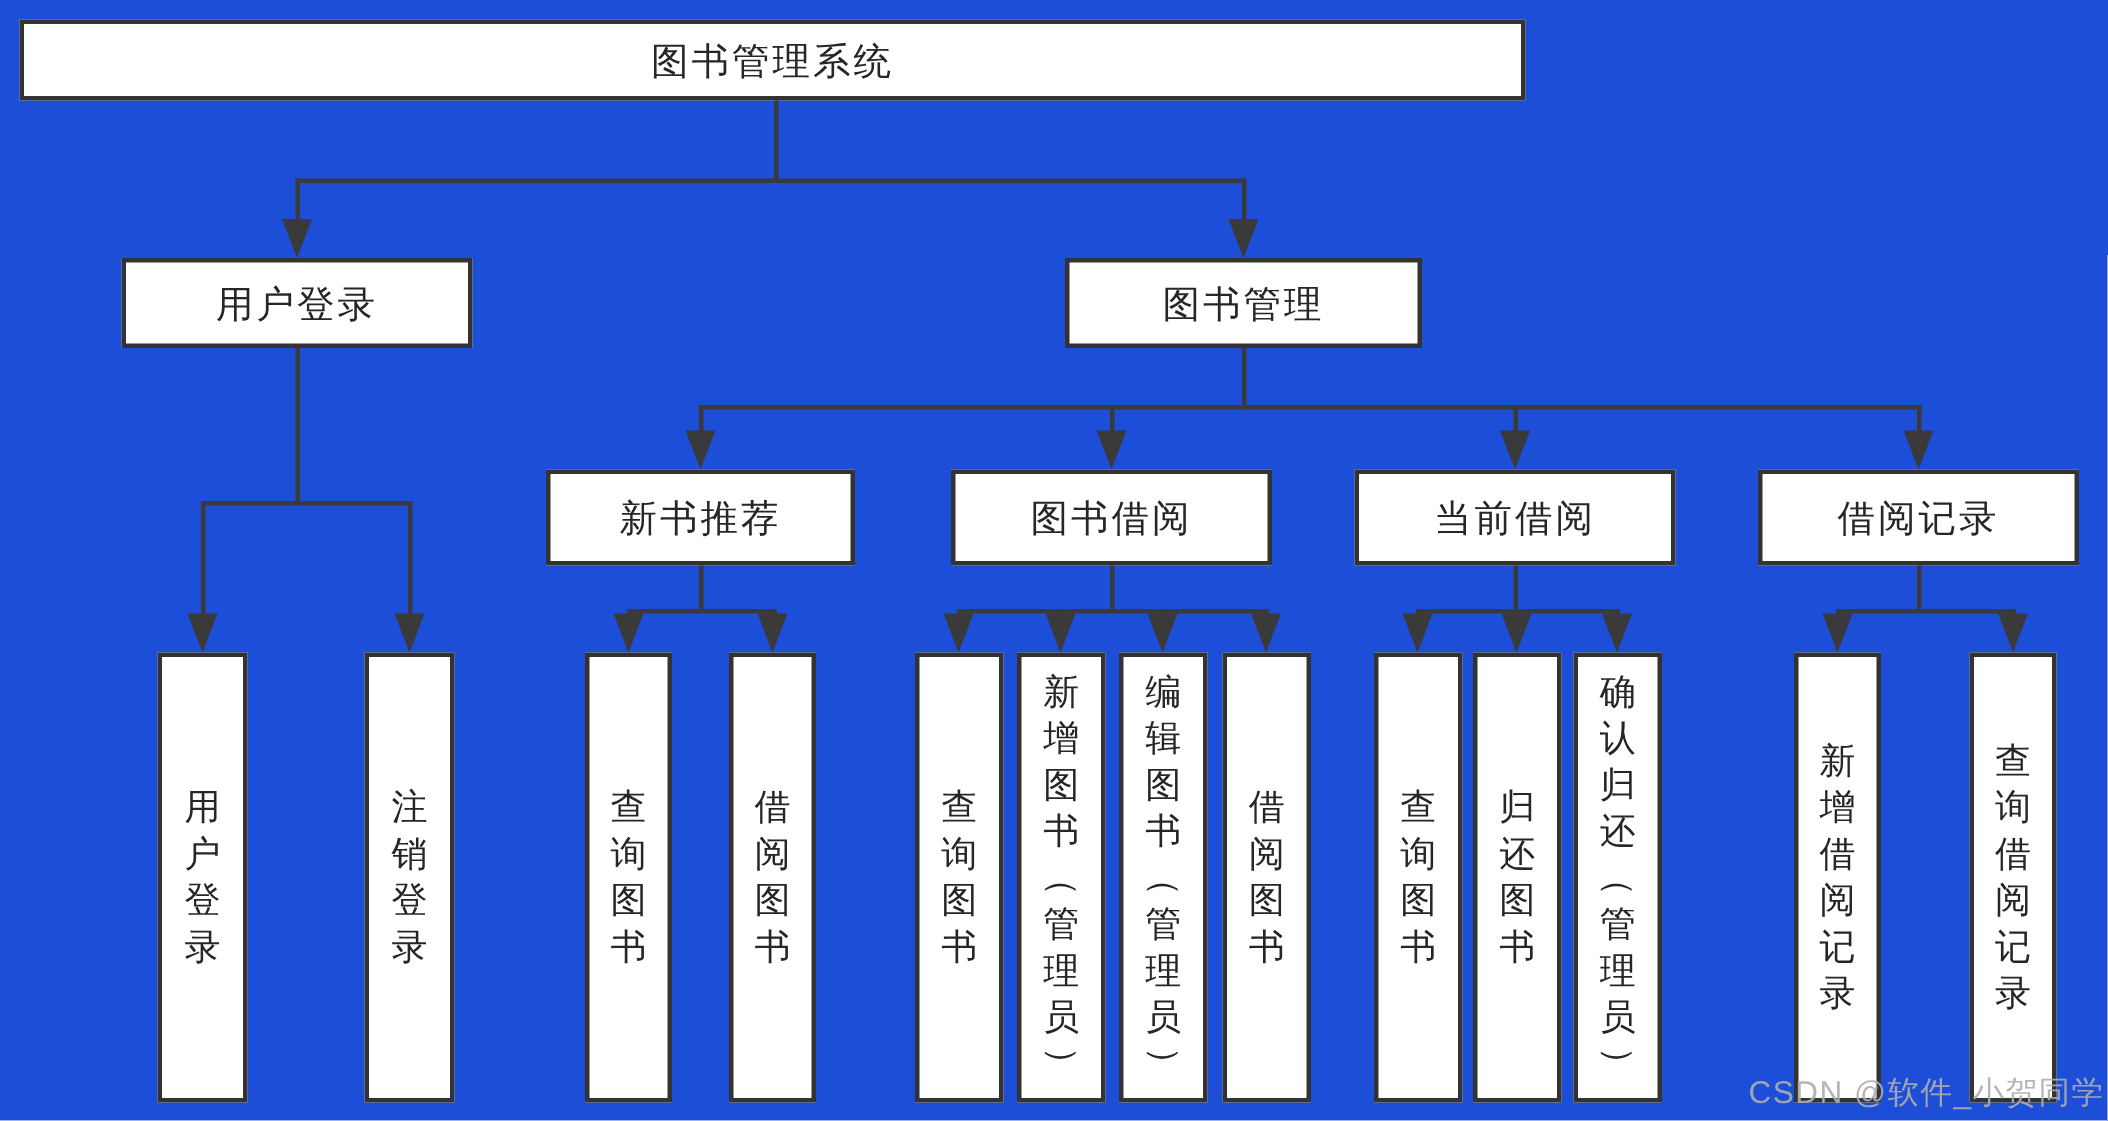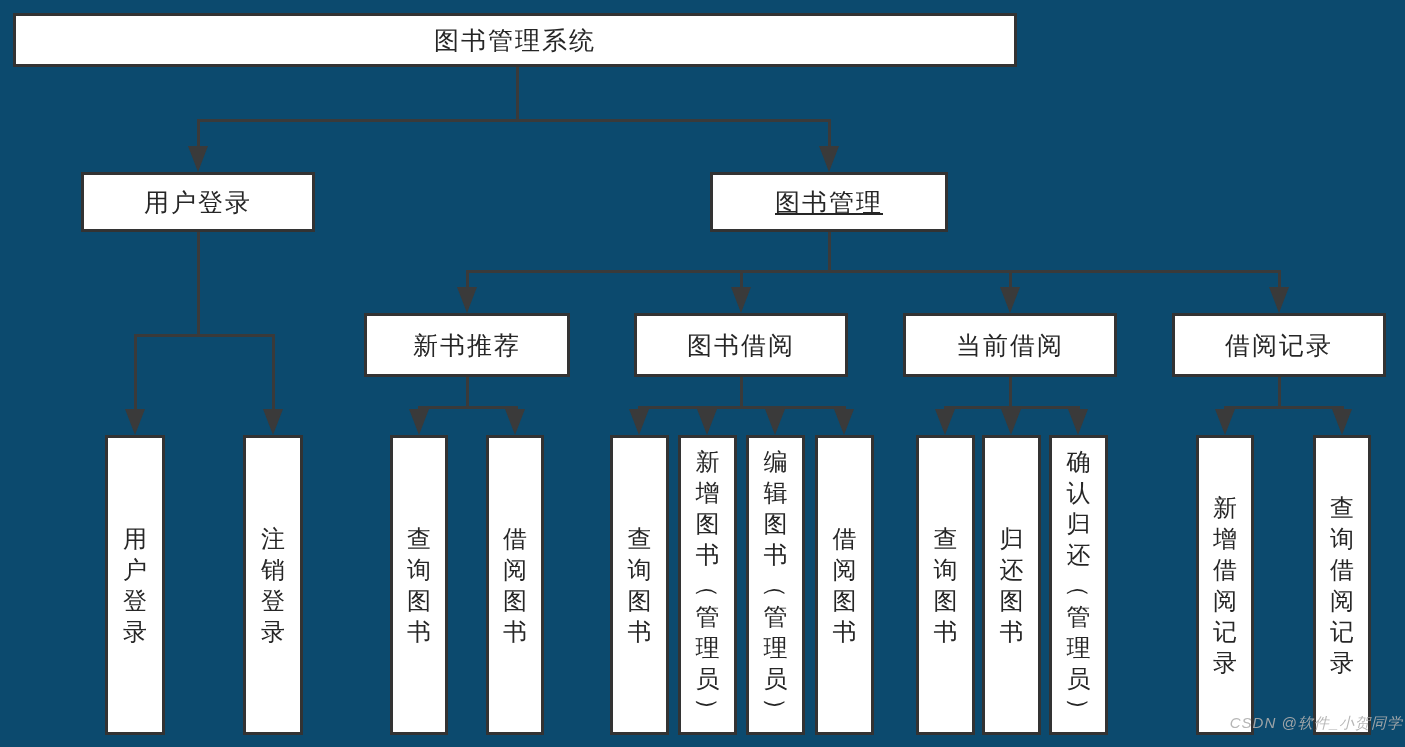--- a/index.html
+++ b/index.html
@@ -1,17 +1,17 @@
 <!DOCTYPE html>
 <html><head>
 <meta charset="utf-8">
 <style>
   html,body{margin:0;padding:0;background:#ffffff;}
   #stage{
-    position:relative;width:1405px;height:747px;background:#0c4a6e;overflow:hidden;
+    position:relative;width:1405px;height:747px;background:#1d4ed8;overflow:hidden;
     font-family:"Liberation Sans","DejaVu Sans",sans-serif;color:#262626;
   }
   .box{
     position:absolute;box-sizing:border-box;border:3px solid #333333;background:#ffffff;
     display:flex;align-items:center;justify-content:center;
     font-size:25px;letter-spacing:2px;white-space:nowrap;
   }
   .vbox{
     position:absolute;box-sizing:border-box;border:3px solid #333333;background:#ffffff;
     display:flex;flex-direction:column;align-items:center;justify-content:center;
@@ -21,22 +21,22 @@
   .vchar.rot{transform:rotate(90deg);}
   .hl,.vl{position:absolute;background:#3a3a3a;}
   .hl{height:3px;}
   .vl{width:3px;}
   .arr{
     position:absolute;width:0;height:0;
     border-left:10px solid transparent;border-right:10px solid transparent;
     border-top:26px solid #3a3a3a;
   }
   .watermark{
-    position:absolute;top:714px;right:2px;font-size:15px;letter-spacing:1px;
-    color:#aeaeae;opacity:.9;white-space:nowrap;font-style:italic;
+    position:absolute;top:714px;right:2px;font-size:21px;letter-spacing:1px;
+    color:#aeaeae;opacity:.9;white-space:nowrap;
   }
 </style>
 </head>
 <body>
 
 <div id="stage">
 
   <div class="box" style="left:13px;top:13px;width:1004px;height:54px;">
     <span>图书管理系统</span>
   </div>
@@ -44,21 +44,21 @@
   <div class="vl" style="left:516px;top:67px;height:54px;"></div>
   <div class="hl" style="left:197px;top:119px;width:634px;"></div>
   <div class="vl" style="left:197px;top:119px;height:29px;"></div>
   <div class="arr" style="left:188px;top:146px;"></div>
   <div class="vl" style="left:828px;top:119px;height:29px;"></div>
   <div class="arr" style="left:819px;top:146px;"></div>
 
   <div class="box" style="left:81px;top:172px;width:234px;height:60px;">
     <span>用户登录</span>
   </div>
-  <div class="box" style="left:710px;top:172px;width:238px;height:60px;text-decoration:underline;">
+  <div class="box" style="left:710px;top:172px;width:238px;height:60px;">
     <span>图书管理</span>
   </div>
 
   <div class="vl" style="left:197px;top:232px;height:104px;"></div>
   <div class="hl" style="left:134px;top:334px;width:141px;"></div>
   <div class="vl" style="left:134px;top:334px;height:77px;"></div>
   <div class="arr" style="left:125px;top:409px;"></div>
   <div class="vl" style="left:272px;top:334px;height:77px;"></div>
   <div class="arr" style="left:263px;top:409px;"></div>
 

